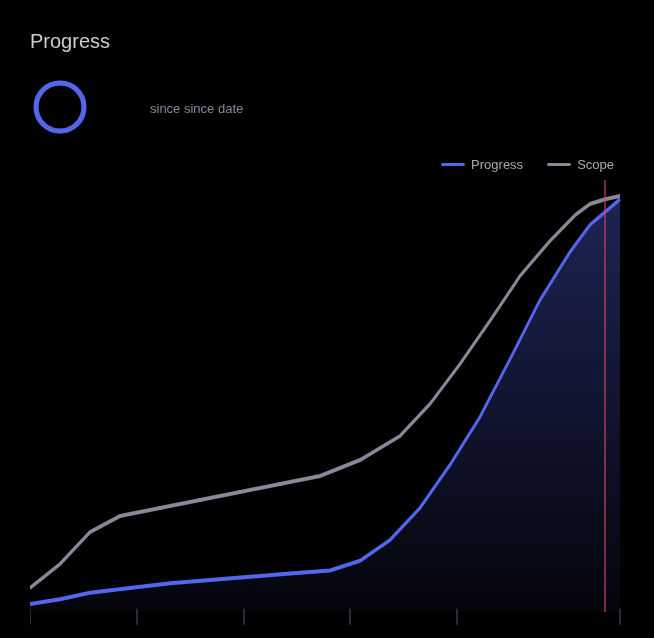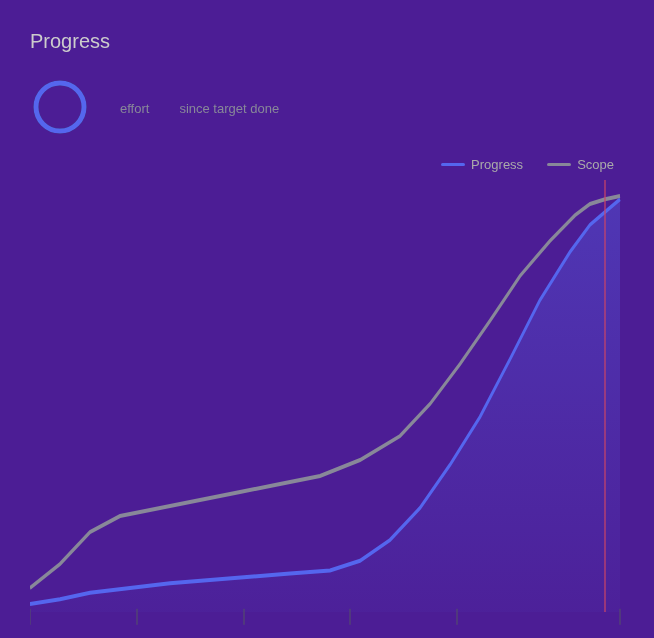--- a/index.html
+++ b/index.html
@@ -8,21 +8,21 @@
       height: 638px;
       background: #1a1a2e;
       background: #1c1c28;
       font-family: -apple-system, BlinkMacSystemFont, 'Segoe UI', sans-serif;
       color: #ffffff;
       overflow: hidden;
     }
     .container {
       width: 654px;
       height: 638px;
-      background: #4c1d95;
+      background: #000000;
       padding: 30px 30px 10px 30px;
       display: flex;
       flex-direction: column;
     }
     .title {
       font-size: 20px;
       font-weight: 400;
       color: #cccccc;
       margin-bottom: 24px;
     }
@@ -101,25 +101,24 @@
 
     <div class="circle-container">
       <svg class="circle-svg" viewBox="0 0 60 60">
         <circle cx="30" cy="30" r="24" fill="none" stroke="#333355" stroke-width="5"></circle>
         <circle cx="30" cy="30" r="24" fill="none" stroke="#5566ee" stroke-width="5" stroke-dasharray="150.8" stroke-dashoffset="0" stroke-linecap="round" transform="rotate(-90 30 30)"></circle>
       </svg>
     </div>
 
 
     <div class="stat-item">
-      <span class="stat-label">effort</span>
     </div>
 
     <div class="stat-item">
-      <span class="stat-label">since target done</span>
+      <span class="stat-label">since since date</span>
     </div>
   </div>
 
   <div class="legend-row">
     <div class="legend-item">
       <div class="legend-line" style="background:#5566ee;"></div>
       <span>Progress</span>
     </div>
     <div class="legend-item">
       <div class="legend-line" style="background:#888899;"></div>

